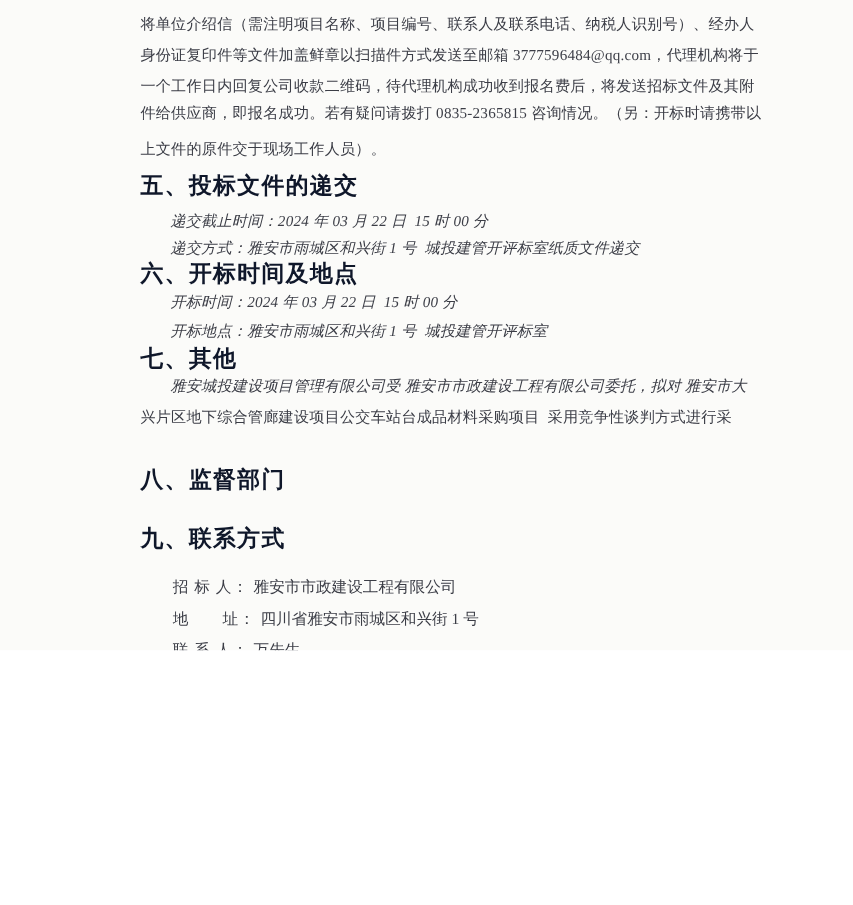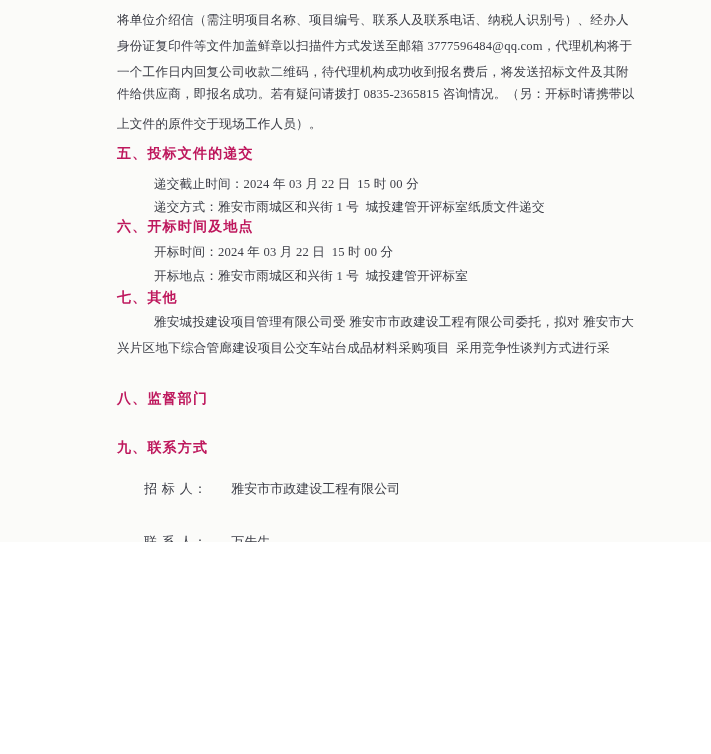--- a/index.html
+++ b/index.html
@@ -11,37 +11,37 @@
     color:#3b3d46;
     overflow:hidden;
   }
   .ln{
     position:absolute;left:117px;
     font-size:12.6px;
     letter-spacing:.2px;
     white-space:pre;
     line-height:1.25;
   }
-  .ln.indent{left:154px;}
+  .ln.indent{left:142px;font-style:italic;}
   .hd{
     position:absolute;left:117px;
-    font-size:14px;font-weight:bold;
-    color:#be185d;
+    font-size:19px;font-weight:bold;
+    color:#0f172a;
     letter-spacing:1.2px;
     white-space:pre;
     line-height:1.1;
   }
   .row{
     position:absolute;left:131px;
     font-size:13px;
     white-space:pre;
     line-height:1.2;
   }
   .row .lab{letter-spacing:.8px;}
-  .row .val{margin-left:24px;}
+  .row .val{margin-left:4px;}
   .seal{
     position:absolute;
     left:221px;top:600px;
     width:152px;height:158px;
     transform:rotate(-14deg);
     mix-blend-mode:multiply;
     opacity:.9;
   }
 </style>
 </head>
@@ -67,20 +67,23 @@
   <div class="ln indent" style="top:315px">雅安城投建设项目管理有限公司受 雅安市市政建设工程有限公司委托，拟对 雅安市大</div>
   <div class="ln" style="top:341px">兴片区地下综合管廊建设项目公交车站台成品材料采购项目  采用竞争性谈判方式进行采</div>
 
   <div class="hd" style="top:391px">八、监督部门</div>
 
   <div class="hd" style="top:440px">九、联系方式</div>
 
   <div class="row" style="top:465px">
     <span class="lab">招 标 人：</span><span class="val">雅安市市政建设工程有限公司</span>
   </div>
+  <div class="row" style="top:492px">
+    <span class="lab">地　　址：</span><span class="val">四川省雅安市雨城区和兴街 1 号</span>
+  </div>
   <div class="row" style="top:518px">
     <span class="lab">联 系 人：</span><span class="val">万先生</span>
   </div>
 
   <div class="row" style="top:626px">
     <span class="lab">招标代理机构：</span><span class="val">雅安城投建设项目管理有限公司</span>
   </div>
   <div class="row" style="top:654px">
     <span class="lab">地　　址：</span><span class="val">雅安市雨城区和兴街 1 号</span>
   </div>

